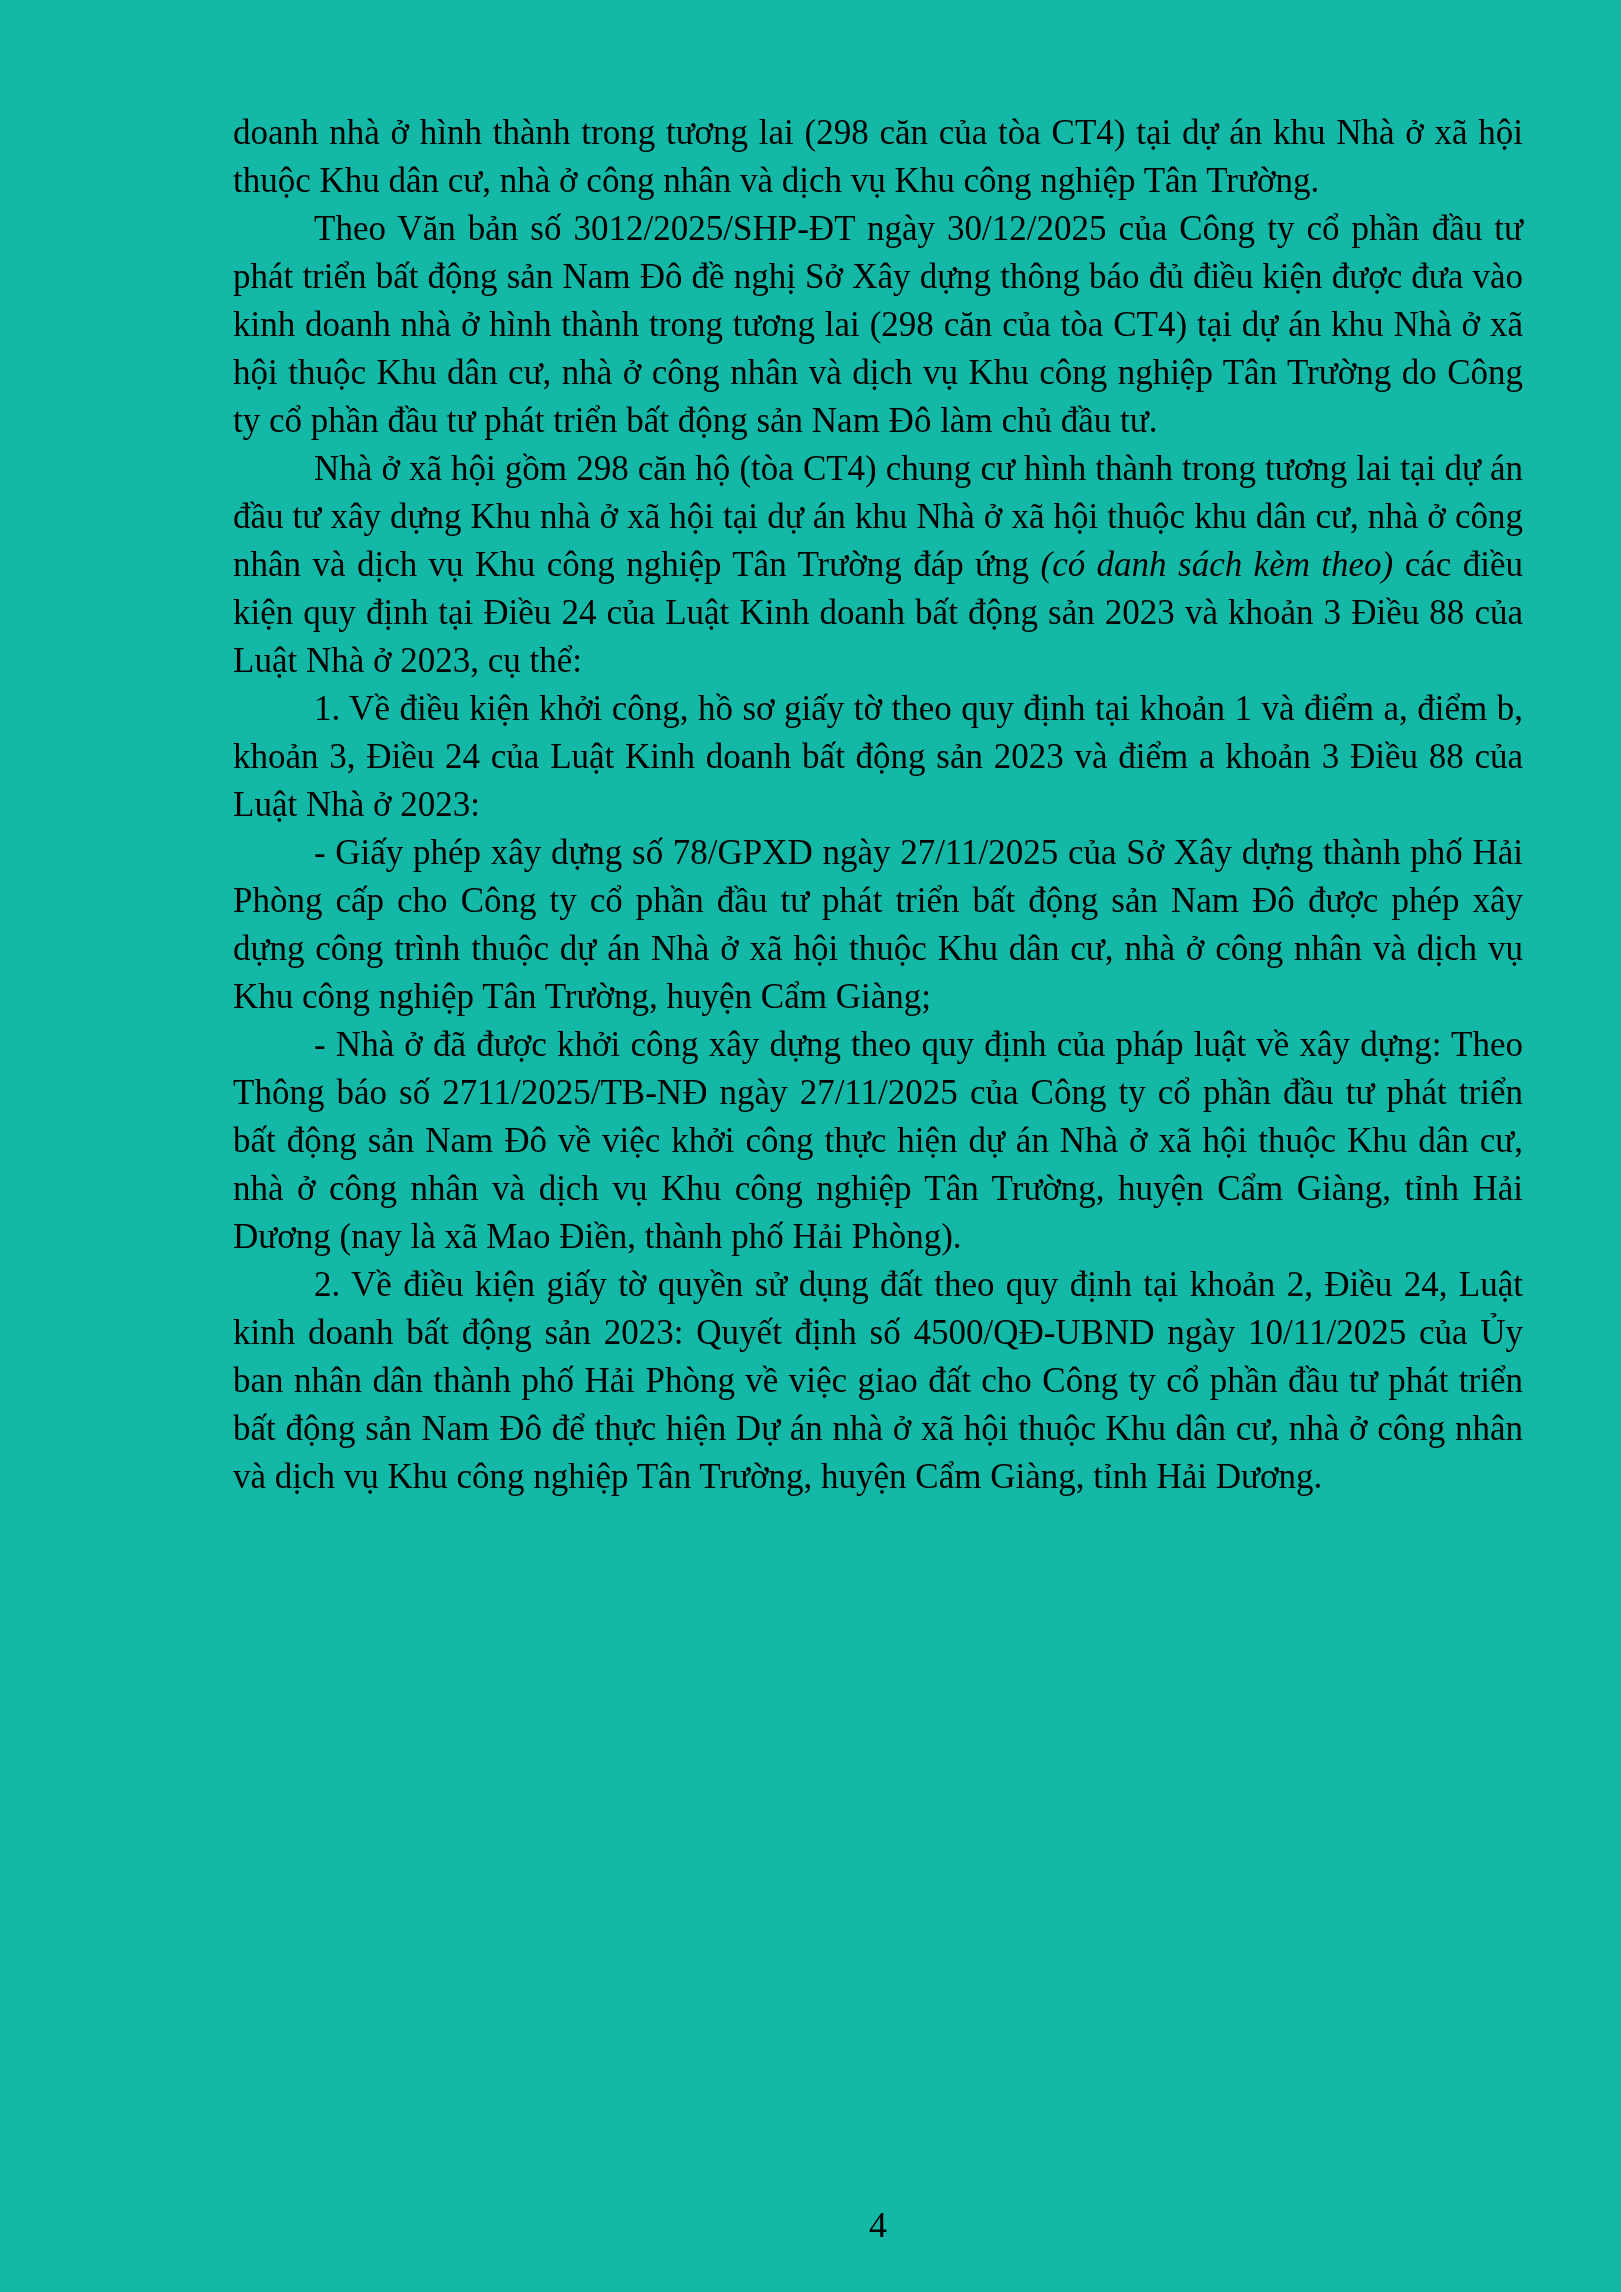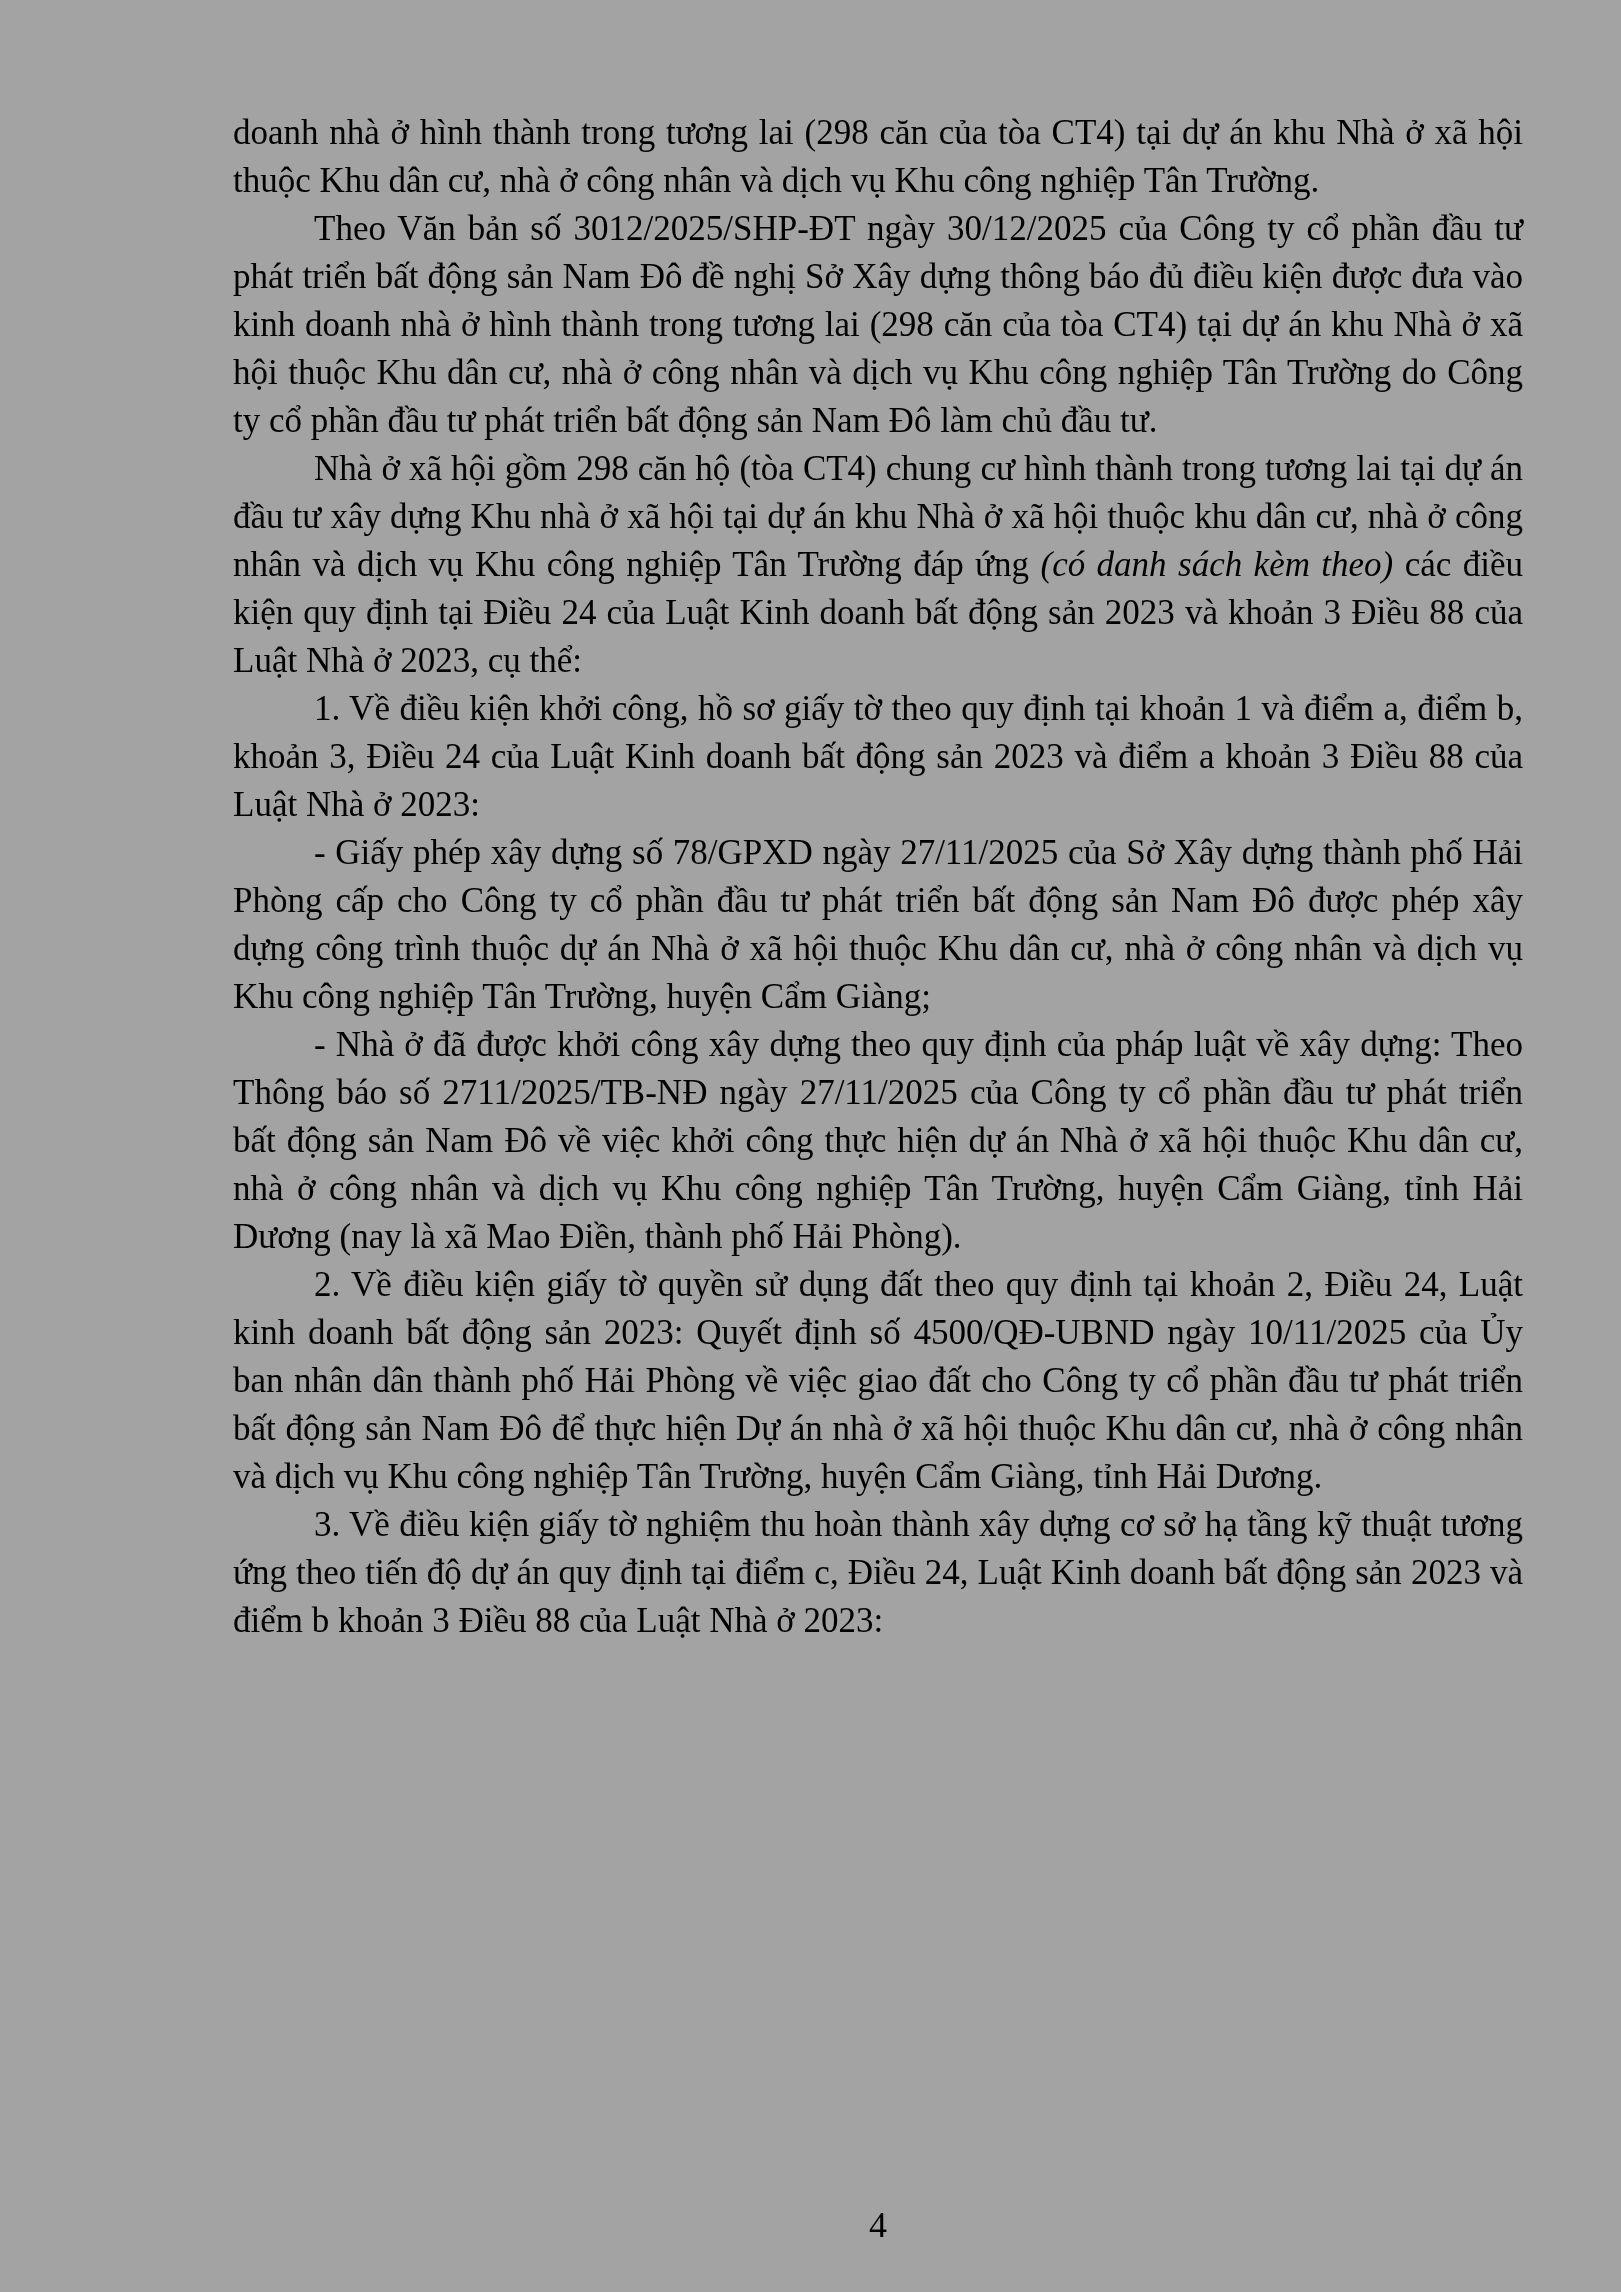--- a/index.html
+++ b/index.html
@@ -4,21 +4,21 @@
 <style>
   html, body {
     margin: 0;
     padding: 0;
     background: #ffffff;
   }
   .page {
     position: relative;
     width: 1621px;
     height: 2293px;
-    background: #a3a3a3;
+    background: #14b8a6;
     color: #000000;
     font-family: "Liberation Serif", "DejaVu Serif", serif;
     overflow: hidden;
   }
   .content {
     position: absolute;
     left: 233px;
     top: 109px;
     width: 1290px;
     font-size: 35px;
@@ -60,19 +60,18 @@
     <p class="ind"><span>Nhà ở xã hội gồm 298 căn hộ (tòa CT4) chung cư hình thành trong tương lai tại dự án đầu tư xây dựng Khu nhà ở xã hội tại dự án khu Nhà ở xã hội thuộc khu dân cư, nhà ở công nhân và dịch vụ Khu công nghiệp Tân Trường đáp ứng </span><span class="ital">(có danh sách kèm theo)</span><span> các điều kiện quy định tại Điều 24 của Luật Kinh doanh bất động sản 2023 và khoản 3 Điều 88 của Luật Nhà ở 2023, cụ thể:</span></p>
 
     <p class="ind">1. Về điều kiện khởi công, hồ sơ giấy tờ theo quy định tại khoản 1 và điểm a, điểm b, khoản 3, Điều 24 của Luật Kinh doanh bất động sản 2023 và điểm a khoản 3 Điều 88 của Luật Nhà ở 2023:</p>
 
     <p class="ind">- Giấy phép xây dựng số 78/GPXD ngày 27/11/2025 của Sở Xây dựng thành phố Hải Phòng cấp cho Công ty cổ phần đầu tư phát triển bất động sản Nam Đô được phép xây dựng công trình thuộc dự án Nhà ở xã hội thuộc Khu dân cư, nhà ở công nhân và dịch vụ Khu công nghiệp Tân Trường, huyện Cẩm Giàng;</p>
 
     <p class="ind">- Nhà ở đã được khởi công xây dựng theo quy định của pháp luật về xây dựng: Theo Thông báo số 2711/2025/TB-NĐ ngày 27/11/2025 của Công ty cổ phần đầu tư phát triển bất động sản Nam Đô về việc khởi công thực hiện dự án Nhà ở xã hội thuộc Khu dân cư, nhà ở công nhân và dịch vụ Khu công nghiệp Tân Trường, huyện Cẩm Giàng, tỉnh Hải Dương (nay là xã Mao Điền, thành phố Hải Phòng).</p>
 
     <p class="ind">2. Về điều kiện giấy tờ quyền sử dụng đất theo quy định tại khoản 2, Điều 24, Luật kinh doanh bất động sản 2023: Quyết định số 4500/QĐ-UBND ngày 10/11/2025 của Ủy ban nhân dân thành phố Hải Phòng về việc giao đất cho Công ty cổ phần đầu tư phát triển bất động sản Nam Đô để thực hiện Dự án nhà ở xã hội thuộc Khu dân cư, nhà ở công nhân và dịch vụ Khu công nghiệp Tân Trường, huyện Cẩm Giàng, tỉnh Hải Dương.</p>
 
-    <p class="ind">3. Về điều kiện giấy tờ nghiệm thu hoàn thành xây dựng cơ sở hạ tầng kỹ thuật tương ứng theo tiến độ dự án quy định tại điểm c, Điều 24, Luật Kinh doanh bất động sản 2023 và điểm b khoản 3 Điều 88 của Luật Nhà ở 2023:</p>
 
   </div>
 
   <div class="footer">4</div>
 </div>
 
 
 </body></html>

